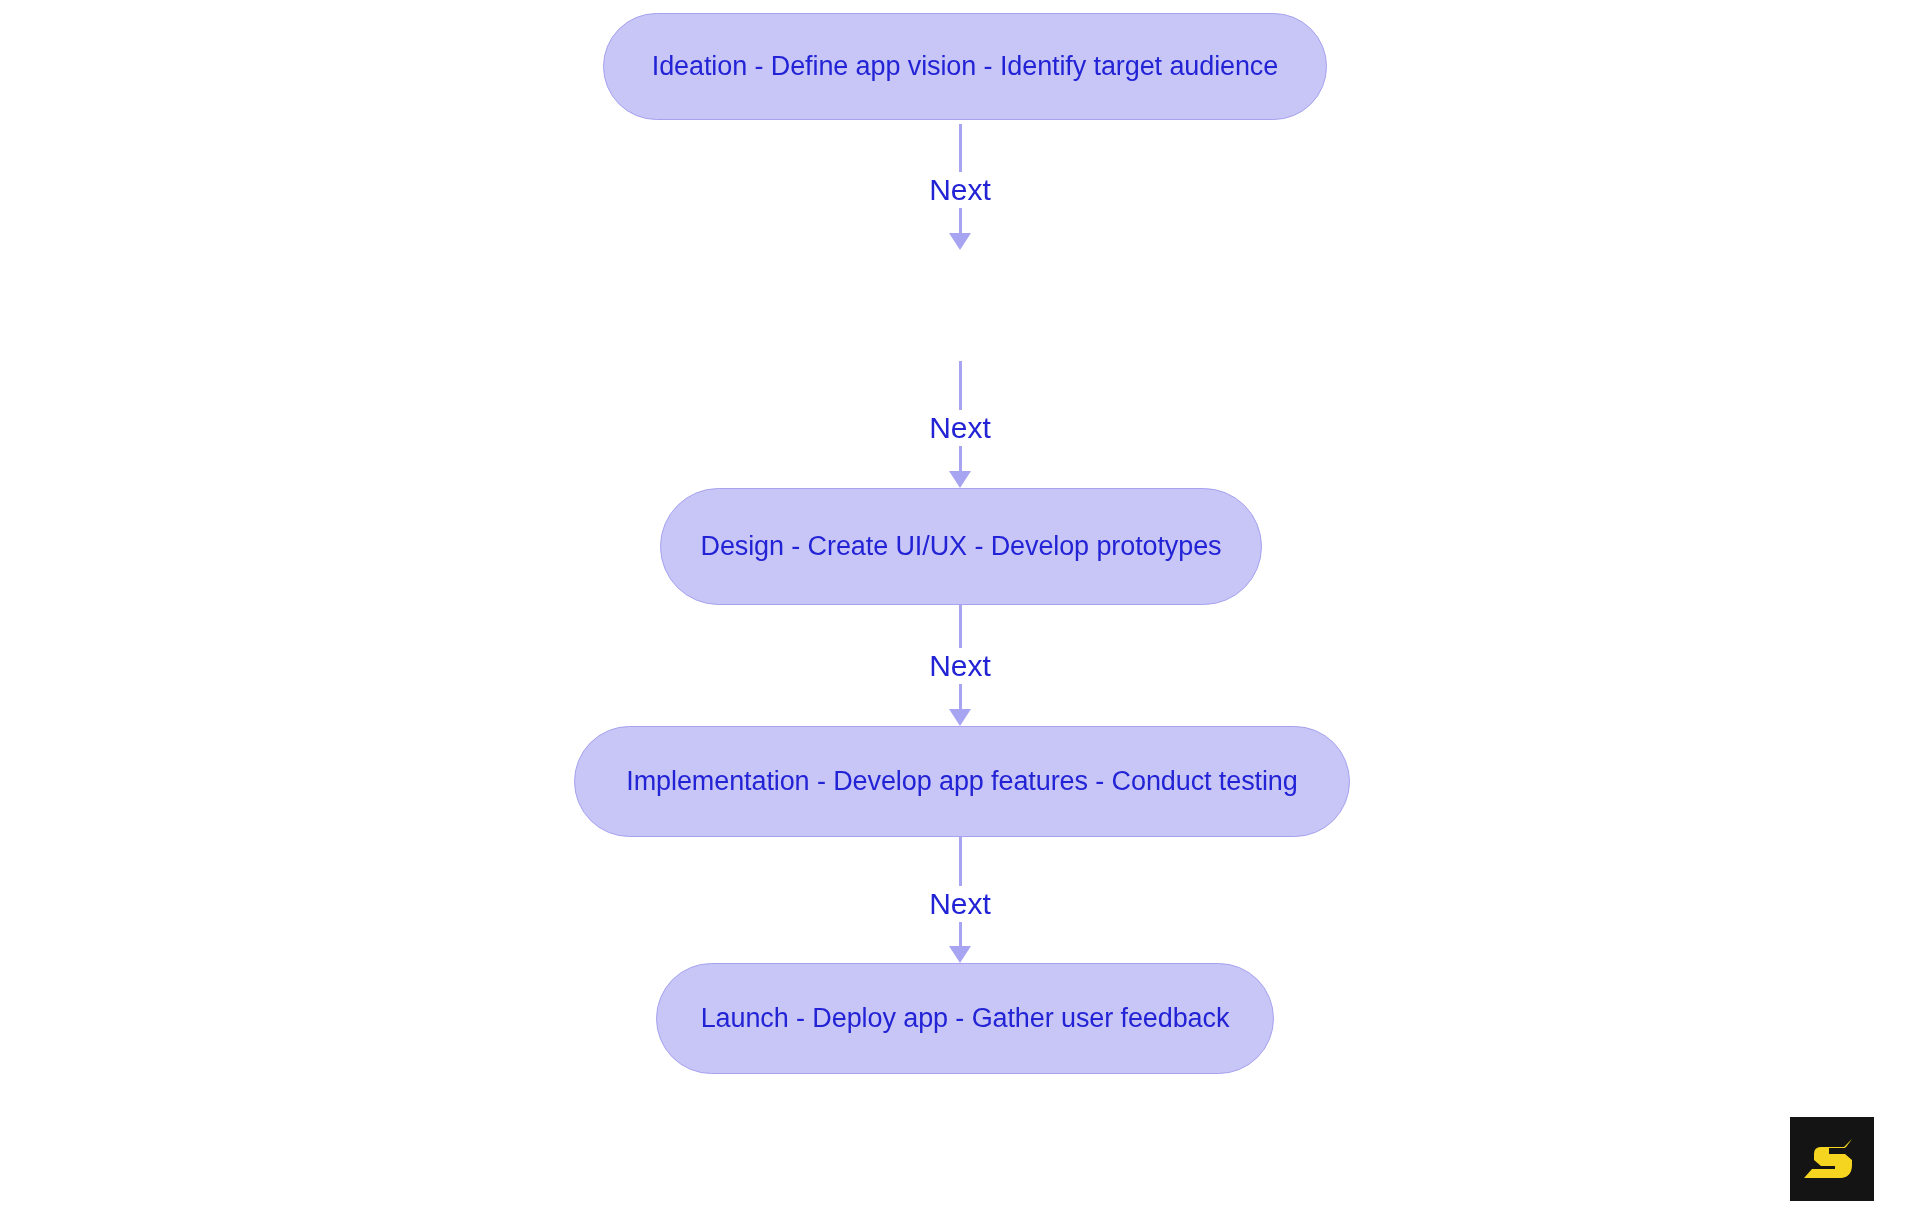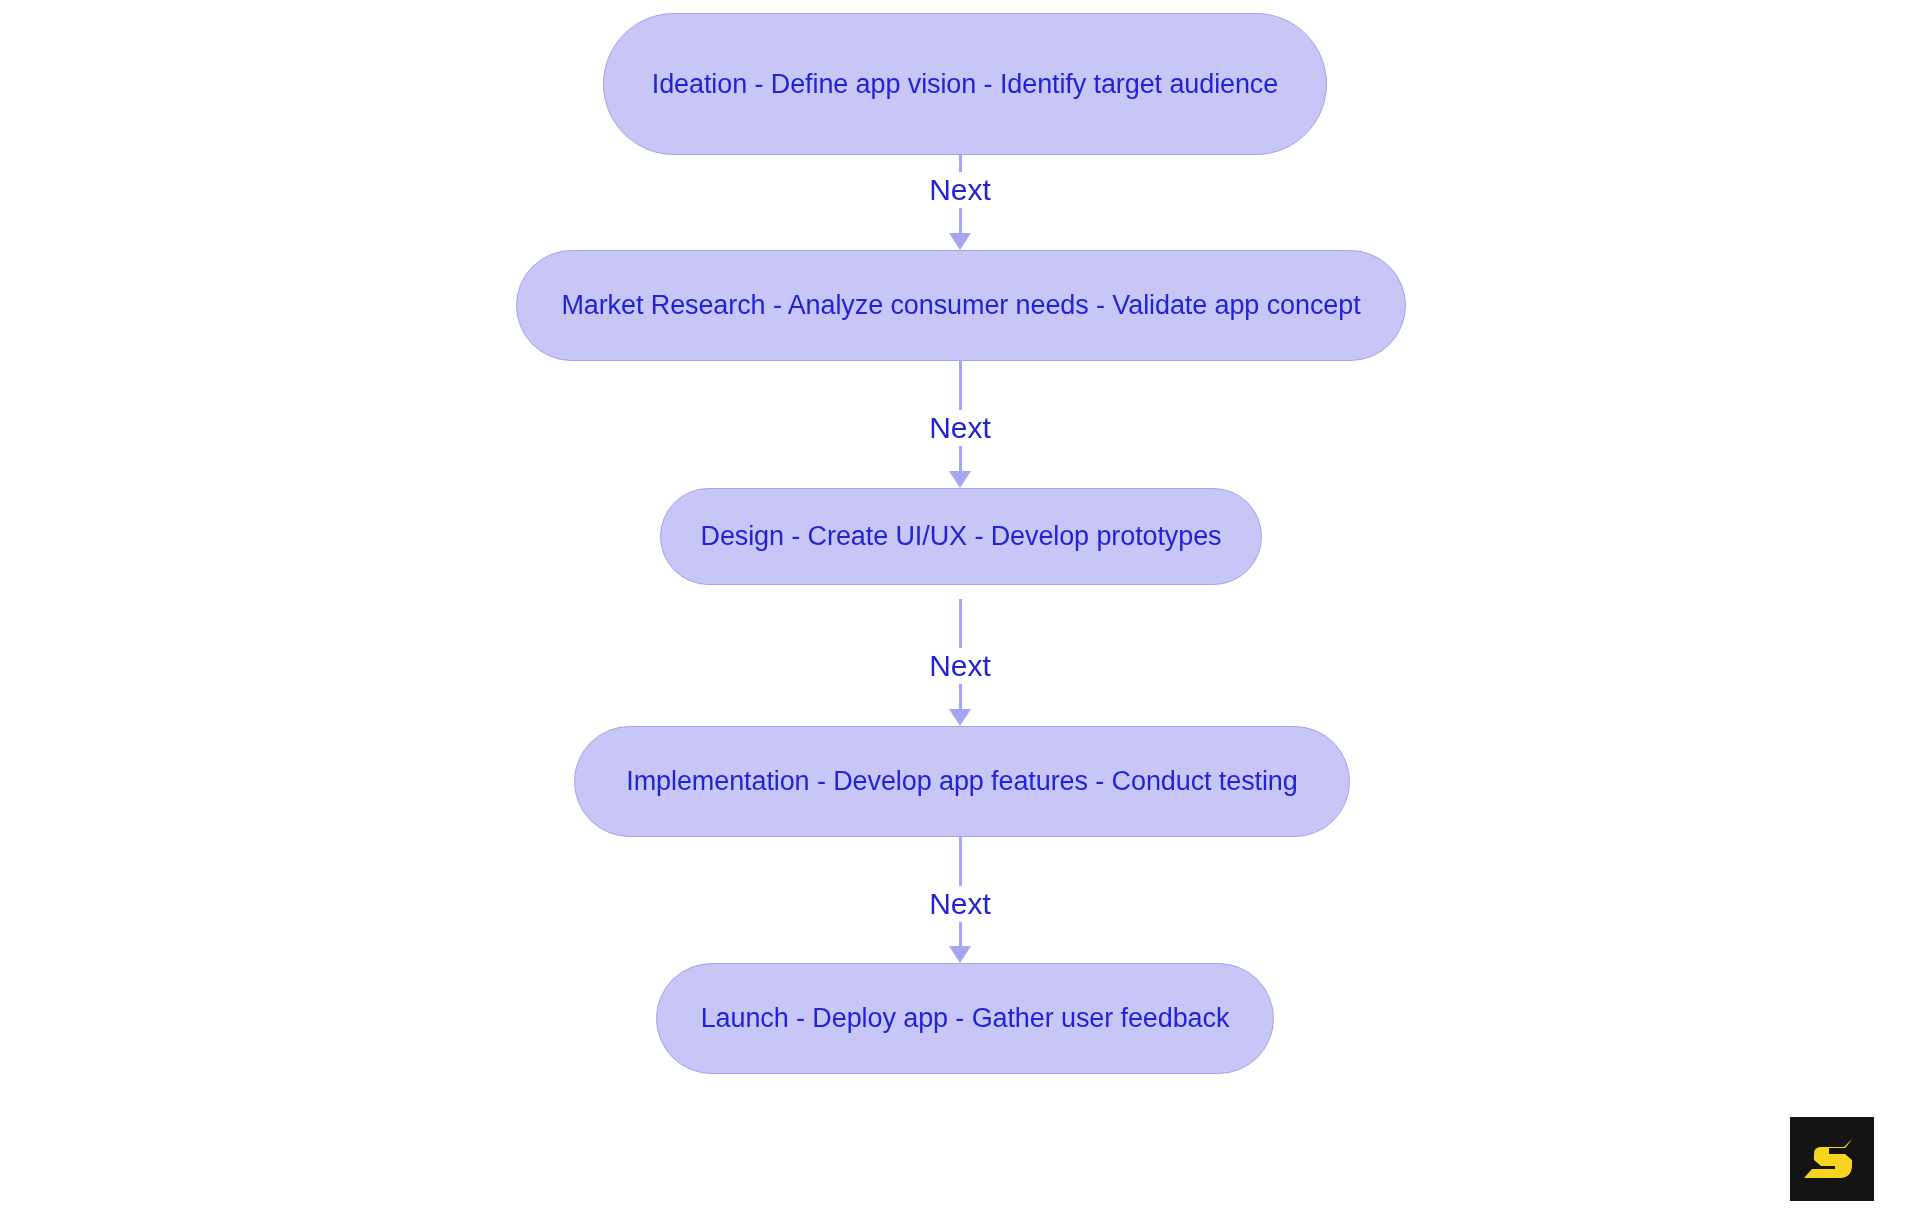--- a/index.html
+++ b/index.html
@@ -98,25 +98,24 @@
     <div class="edge-head" style="left:-9.5px; top:110px;"></div>
   </div>
   <div class="edge-label" style="left:960px; top:648px;">Next</div>
 
   <div class="edge" style="left:958.5px; top:837px;">
     <div class="edge-line" style="height:109px;"></div>
     <div class="edge-head" style="left:-9.5px; top:109px;"></div>
   </div>
   <div class="edge-label" style="left:960px; top:886px;">Next</div>
 
-  <div class="node" style="left:603px; top:13px; width:724px; height:142px;">Ideation - Define app vision - Identify target audience</div>
+  <div class="node" style="left:603px; top:13px; width:724px; height:107px;">Ideation - Define app vision - Identify target audience</div>
 
-  <div class="node" style="left:516px; top:250px; width:890px; height:111px;">Market Research - Analyze consumer needs - Validate app concept</div>
 
-  <div class="node" style="left:660px; top:488px; width:602px; height:97px;">Design - Create UI/UX - Develop prototypes</div>
+  <div class="node" style="left:660px; top:488px; width:602px; height:117px;">Design - Create UI/UX - Develop prototypes</div>
 
   <div class="node" style="left:574px; top:726px; width:776px; height:111px;">Implementation - Develop app features - Conduct testing</div>
 
   <div class="node" style="left:656px; top:963px; width:618px; height:111px;">Launch - Deploy app - Gather user feedback</div>
 
   <div id="logo">
     <svg width="84" height="84" viewBox="0 0 84 84" aria-hidden="true">
       <path d="M62 22 L55 30 L30 30 L25 35 L25 42 L31 48 L45 48 L45 53 L22 53 L15 61 L49 61 Q61 61 61 50 L61 44 L55 38 L39 38 L39 30 L56 30 Z" fill="#f5d520"></path>
       <path d="M62 22 L54 30 L31 30 Q24 30 24 37 L24 43 L31 49 L46 49 L46 52 L22 52 L14 61 L48 61 Q62 61 62 48 L62 43 L55 37 L38 37 L38 31 L55 31 Z" fill="#f5d520"></path>
     </svg>

